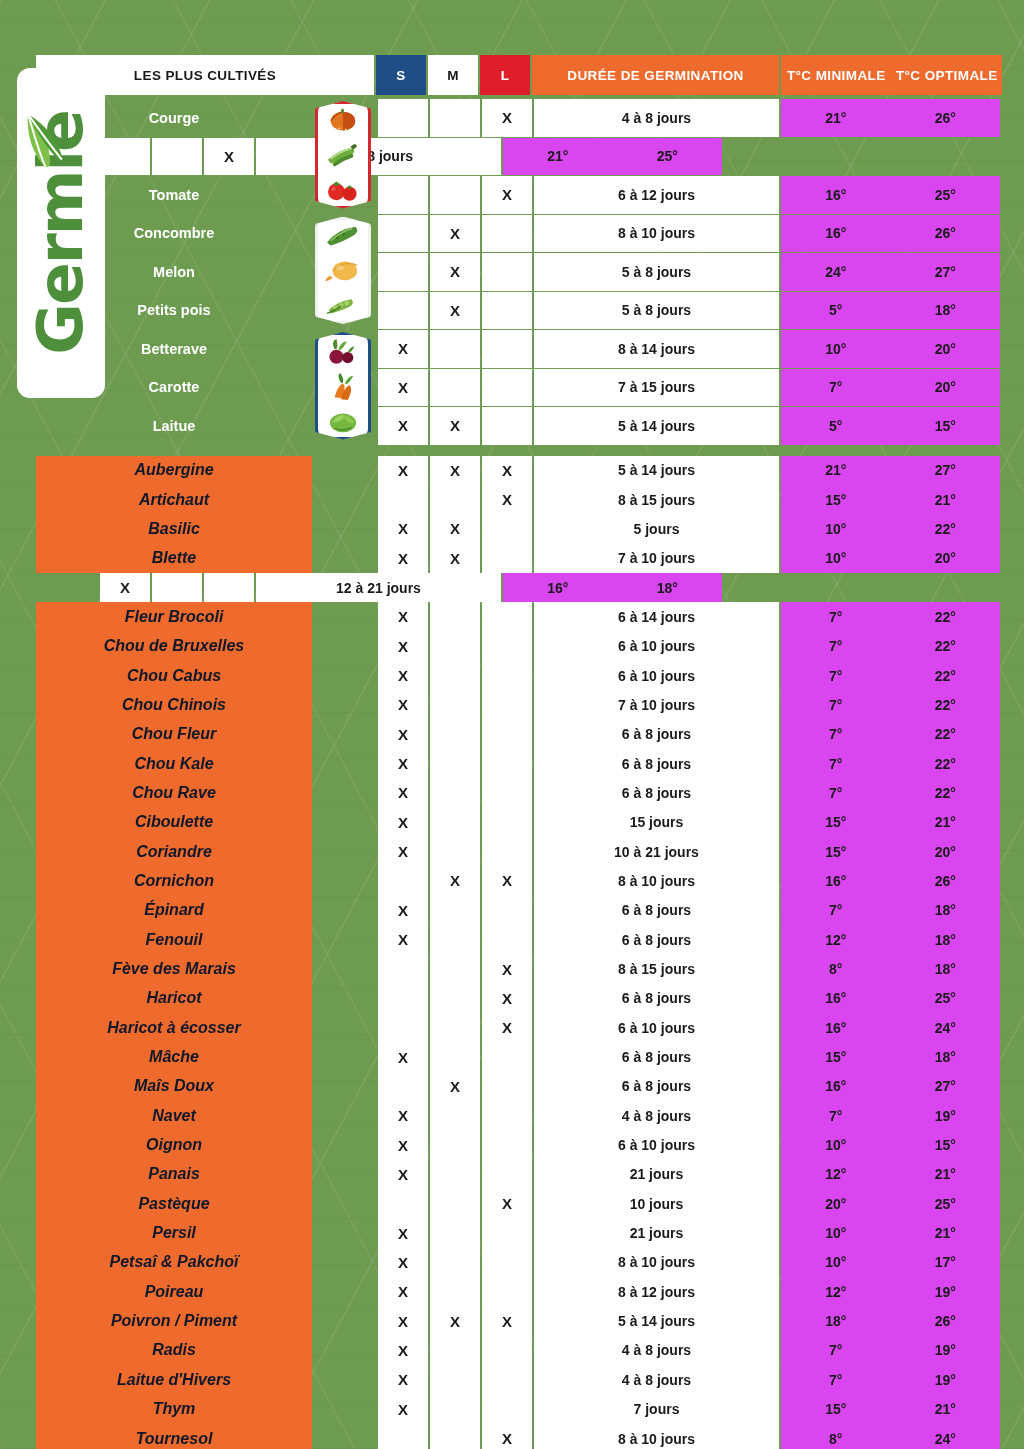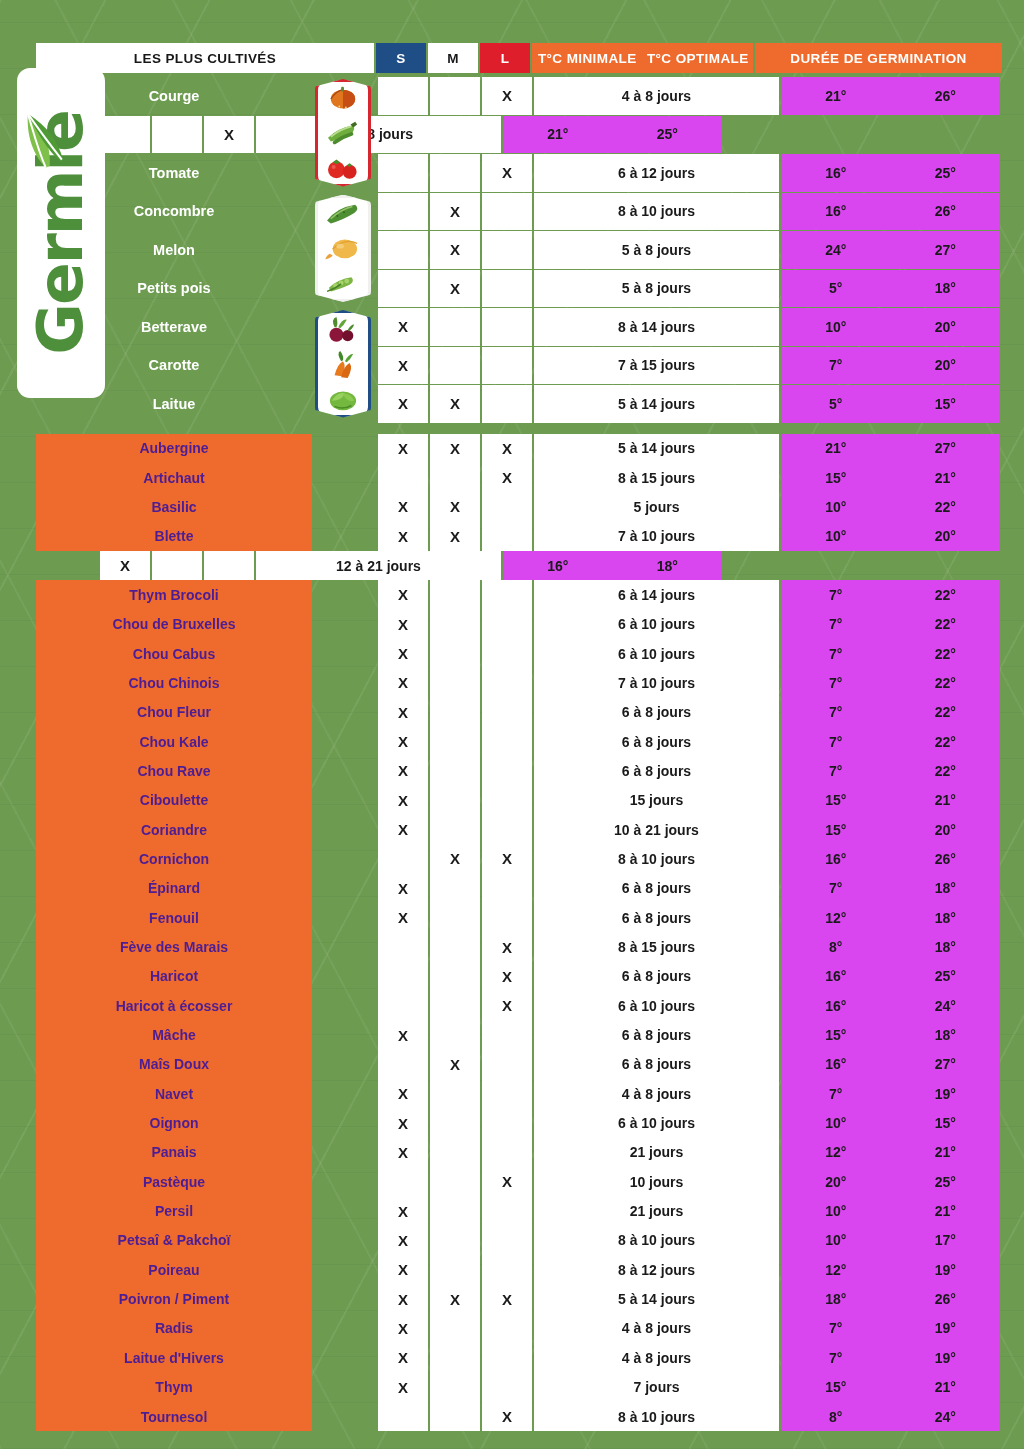--- a/index.html
+++ b/index.html
@@ -28,21 +28,21 @@
     width:952px; margin:0 auto;
   }
   .c-name   { width:276px; flex:0 0 276px; }
   .c-img    { width:62px;  flex:0 0 62px; }
   .c-s      { width:50px;  flex:0 0 50px; }
   .c-m      { width:50px;  flex:0 0 50px; }
   .c-l      { width:50px;  flex:0 0 50px; }
   .c-dur    { width:245px; flex:0 0 245px; }
 
   
-  #header-row{ height:30px; margin-top:43px; gap:2px; }
+  #header-row{ height:40px; margin-top:55px; gap:2px; }
   #header-row > div{
     display:flex; align-items:center; justify-content:center;
     font-size:13.5px; font-weight:bold; letter-spacing:.4px;
   }
   .hdr-title{ background:#fff; color:#18181a; }
   .hdr-s{ background:#1f4d86; color:#fff; }
   .hdr-m{ background:#fff;    color:#18181a; }
   .hdr-l{ background:#de1f2b; color:#fff; }
   .hdr-or{ background:#ee6b2d; color:#fff; }
   #hdr-title-wrap{ width:338px; flex:0 0 338px; }
@@ -98,23 +98,23 @@
     font-family:"DejaVu Sans", sans-serif;
     font-size:63px; font-weight:bold; color:#4e8f3c; letter-spacing:-2px;
     line-height:.95;
   }
   #logo-leaf{ position:absolute; right:-2px; top:-6px; }
 
   
   #bottom-section{ margin-top:11px; }
   .bot-row{ height:29.35px; gap:2px; margin-bottom:0px; }
   .bot-name{
-    background:#ee6b2d; color:#4c1d95; font-weight:bold; font-size:14px;
+    background:#ee6b2d; color:#0f172a; font-weight:bold; font-size:16px;
     display:flex; align-items:center; justify-content:center;
-    width:276px; flex:0 0 276px;
+    width:276px; flex:0 0 276px;font-style:italic;
   }
   .bot-spacer{ width:62px; flex:0 0 62px; background:transparent; }
 </style>
 </head>
 <body>
 
 <div id="bg-pattern"></div>
 
 <div id="sheet">
 
@@ -124,26 +124,26 @@
     </div>
     <div class="c-s hdr-s">
       <span>S</span>
     </div>
     <div class="c-m hdr-m">
       <span>M</span>
     </div>
     <div class="c-l hdr-l">
       <span>L</span>
     </div>
+    <div id="hdr-dur" class="hdr-or">
+      <span>DURÉE DE GERMINATION</span>
+    </div>
     <div id="hdr-temps" class="hdr-or">
       <span>T°C MINIMALE</span>
       <span>T°C OPTIMALE</span>
-    </div>
-    <div id="hdr-dur" class="hdr-or">
-      <span>DURÉE DE GERMINATION</span>
     </div>
   </div>
 
   <div id="top-section">
     <div id="top-rows">
         <div class="grid-row top-row">
     <div class="c-name top-name">Courge</div>
     <div class="c-img img-col"></div>
     <div class="c-s cellbox">
             <span class="mark"></span>
@@ -499,21 +499,21 @@
           </div>
     <div class="c-dur cellbox">
             <span class="dur-cell">12 à 21 jours</span>
           </div>
     <div class="temp-wrap" style="width:219px;flex:0 0 219px">
       <div>16°</div>
       <div>18°</div>
     </div>
         </div>
         <div class="grid-row bot-row">
-    <div class="bot-name">Thym Brocoli</div>
+    <div class="bot-name">Fleur Brocoli</div>
     <div class="bot-spacer"></div>
     <div class="c-s cellbox">
             <span class="mark">X</span>
           </div>
     <div class="c-m cellbox">
             <span class="mark"></span>
           </div>
     <div class="c-l cellbox">
             <span class="mark"></span>
           </div>

